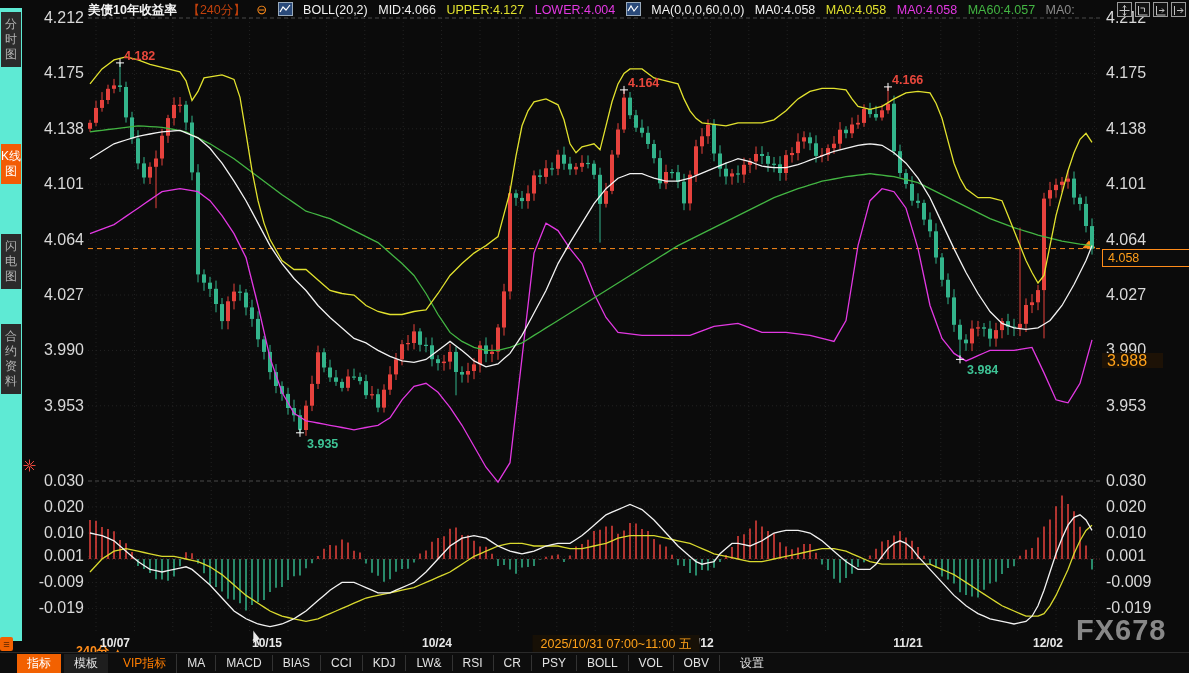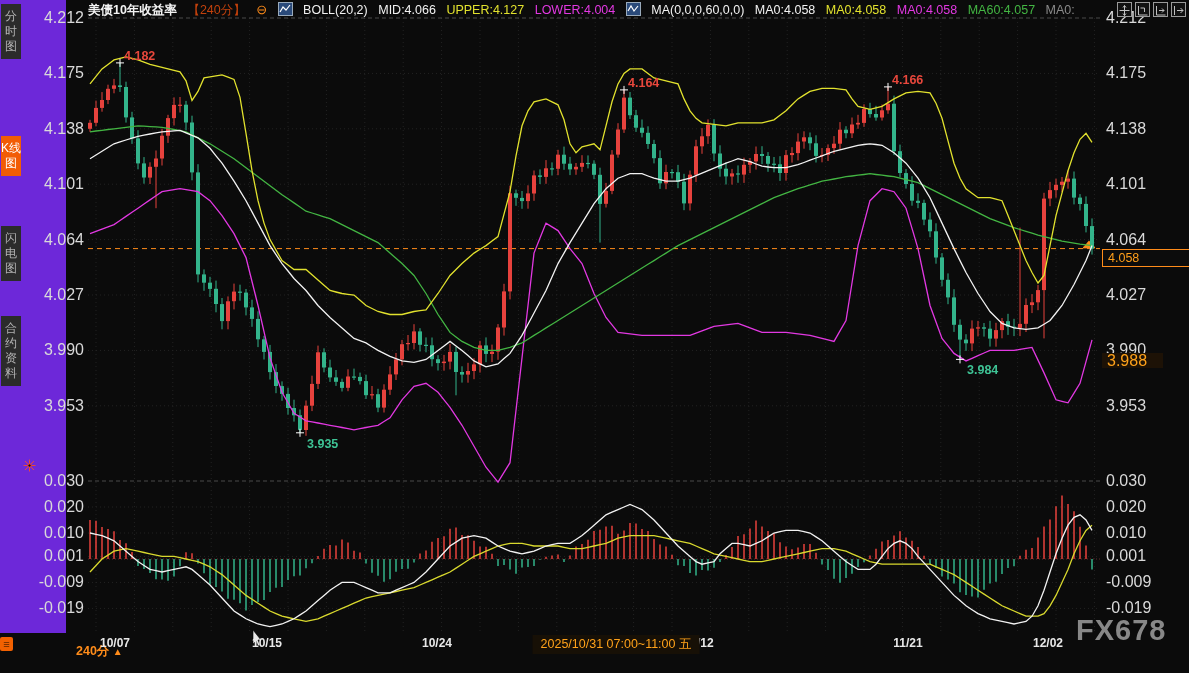--- a/index.html
+++ b/index.html
@@ -1,20 +1,20 @@
 <!DOCTYPE html>
 <html><head>
 <meta charset="utf-8">
 <style>
   html,body{margin:0;padding:0;background:#000;font-family:"Liberation Sans",sans-serif;}
   #app{position:relative;width:1189px;height:673px;background:#0b0b0b;overflow:hidden;}
   #chart-svg{position:absolute;left:0;top:0;width:1189px;height:673px;}
 
   
-  .sidebar{position:absolute;left:0;top:0;width:22px;height:633px;background:#6d28d9;padding-left:44px;}
+  .sidebar{position:absolute;left:0;top:8px;width:22px;height:633px;background:#5eead4;}
   .side-item{position:absolute;left:1px;width:20px;text-align:center;font-size:12px;line-height:15px;
     color:#b3b3b3;background:#2b2b2b;padding:5px 0;letter-spacing:0;word-break:break-all;cursor:pointer;}
   .side-item.active{background:#f25c05;color:#fff;}
 
   
   .hdr{position:absolute;left:88px;top:2px;height:17px;font-size:12.5px;color:#d8d8d8;white-space:nowrap;z-index:5;}
   .hdr span{margin-right:7px;}
   .c-w{color:#f2f2f2}.c-y{color:#e2e22e}.c-m{color:#e238e2}.c-g{color:#43b543}
   .c-gray{color:#8a8a8a}.c-o{color:#ff8c1a}.c-r{color:#c2410c}
   .mini-ic{display:inline-block;width:13px;height:12px;background:#2a4a7a;vertical-align:-2px;margin-right:4px;border:1px solid #9ab;}
@@ -759,14 +759,32 @@
         <div class="date-lbl" style="left: 437px;">10/24</div>
         <div class="date-lbl" style="left: 699px;">11/12</div>
         <div class="date-lbl" style="left: 908px;">11/21</div>
         <div class="date-lbl" style="left: 1048px;">12/02</div>
       </div>
     <div class="hl-date" id="hl-date" style="left: 616px;">2025/10/31 07:00~11:00 五</div>
   </div>
 
   <div class="watermark">FX678</div>
 
+  <div class="toolbar" id="toolbar">
+      <div class="tb-btn active">指标</div>
+      <div class="tb-btn panel">模板</div>
+      <div class="tb-btn vip">VIP指标</div>
+      <div class="tb-btn tab">MA</div>
+      <div class="tb-btn tab">MACD</div>
+      <div class="tb-btn tab">BIAS</div>
+      <div class="tb-btn tab">CCI</div>
+      <div class="tb-btn tab">KDJ</div>
+      <div class="tb-btn tab">LW&amp;</div>
+      <div class="tb-btn tab">RSI</div>
+      <div class="tb-btn tab">CR</div>
+      <div class="tb-btn tab">PSY</div>
+      <div class="tb-btn tab">BOLL</div>
+      <div class="tb-btn tab">VOL</div>
+      <div class="tb-btn tab">OBV</div>
+      <div class="tb-btn tab gap">设置</div>
+    </div>
 
 </div>
 
 </body></html>

